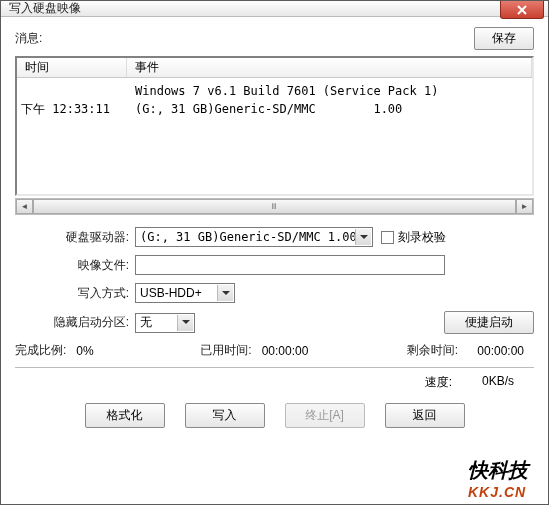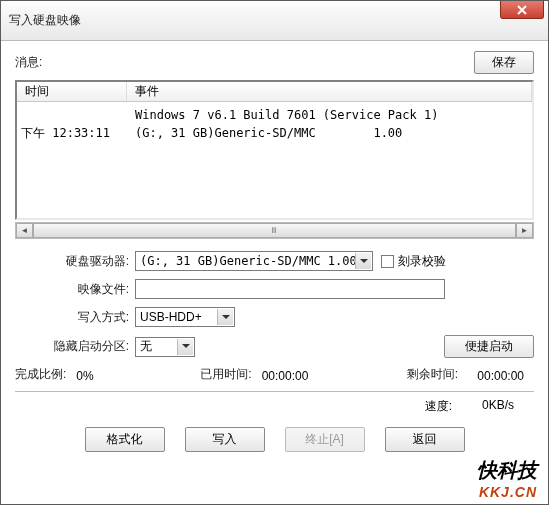--- a/index.html
+++ b/index.html
@@ -1,18 +1,18 @@
 <!DOCTYPE html>
 <html><head>
 <meta charset="utf-8">
 <style>
 * { box-sizing: border-box; margin: 0; padding: 0; }
 body { font-family: "Microsoft YaHei", SimSun, Arial, sans-serif; font-size: 12px; background: #ececec; }
 .window { width: 549px; height: 505px; background: #fff; border: 1px solid #5a5a5a; box-shadow: 2px 2px 8px rgba(0,0,0,0.3); position: relative; }
-.titlebar { height: 40px; background: linear-gradient(to bottom, #fdfdfd, #e8e8e8); border-bottom: 1px solid #bbb; display: flex; align-items: center; padding: 0 8px; position: relative; }
+.titlebar { height: 16px; background: linear-gradient(to bottom, #fdfdfd, #e8e8e8); border-bottom: 1px solid #bbb; display: flex; align-items: center; padding: 0 8px; position: relative; }
 .titlebar .title { color: #222; font-size: 12px; }
 .close-btn { position: absolute; right: 4px; top: 0; width: 44px; height: 18px; background: linear-gradient(to bottom, #e67a6f, #c8412f); border: 1px solid #8a2a1f; border-top: none; border-radius: 0 0 3px 3px; display: flex; align-items: center; justify-content: center; color: #fff; font-weight: bold; cursor: pointer; }
 .close-btn svg { width: 10px; height: 10px; }
 .content { padding: 10px 14px 8px 14px; }
 .row1 { display: flex; align-items: center; justify-content: space-between; margin-bottom: 6px; }
 .msg-label { color: #222; }
 .btn { background: linear-gradient(to bottom, #fdfdfd, #e6e6e6); border: 1px solid #8a8a8a; border-radius: 2px; padding: 2px 5px; font-size: 12px; cursor: pointer; min-width: 60px; text-align: center; font-family: inherit; }
 .btn.disabled { color: #9a9a9a; border-color: #bbb; background: linear-gradient(to bottom,#f5f5f5,#ececec); cursor: default; }
 .log-box { border: 2px solid #828282; border-right-color: #e8e8e8; border-bottom-color: #e8e8e8; background: #fff; height: 140px; overflow: hidden; }
 .log-header { display: flex; background: linear-gradient(to bottom,#fff,#f0f0f0); border-bottom: 1px solid #c8c8c8; height: 20px; align-items: center; }
@@ -38,26 +38,26 @@
 .select.sm { width: 60px; }
 .select .caret { position: absolute; right: 1px; top: 1px; width: 16px; height: 16px; background: linear-gradient(to bottom,#f4f4f4,#dcdcdc); border-left: 1px solid #bbb; display: flex; align-items: center; justify-content: center; }
 .select .caret::after { content: ""; border: 4px solid transparent; border-top-color: #333; margin-top: 3px; }
 .input.wide { width: 310px; }
 .checkbox-wrap { display: inline-flex; align-items: center; margin-left: 8px; gap: 4px; cursor: pointer; }
 .checkbox { width: 13px; height: 13px; border: 1px solid #7a7a7a; background: #fff; }
 .side-btn { margin-left: auto; }
 .status-row { display: flex; align-items: center; margin-top: 4px; gap: 6px; }
 .status-row .lbl { color: #222; }
 .status-row .val { min-width: 70px; }
-.status-row .seg { display: flex; align-items: flex-end; gap: 10px; }
+.status-row .seg { display: flex; align-items: center; gap: 10px; }
 .hr { border: none; border-top: 1px solid #bbb; margin: 8px 0 6px 0; }
 .speed-row { display: flex; justify-content: flex-end; gap: 30px; padding-right: 20px; margin-top: 4px; }
 .bottom-btns { display: flex; justify-content: center; gap: 20px; margin-top: 12px; }
 .bottom-btns .btn { min-width: 80px; padding: 3px 14px; }
-.watermark { position: absolute; right: 11px; bottom: 4px; text-align: right; pointer-events: none; }
+.watermark { position: absolute; right: 20px; bottom: 4px; pointer-events: none; }
 .watermark .cn { font-size: 20px; font-weight: bold; font-style: italic; color: #000; }
 .watermark .url { font-size: 14px; font-weight: bold; font-style: italic; letter-spacing: 1px; color: #c2410c; }
 </style>
 </head>
 <body>
 
 <div class="window">
   <div class="titlebar">
     <span class="title">写入硬盘映像</span>
     <div class="close-btn">

